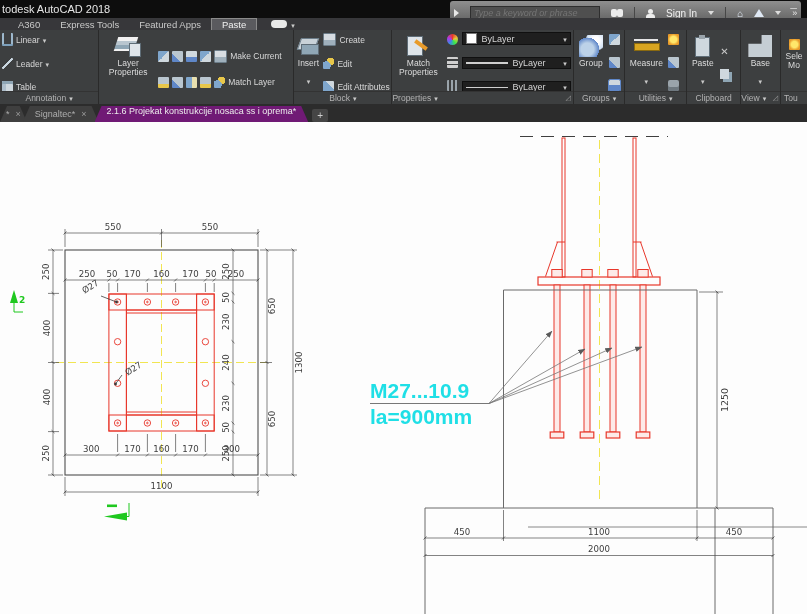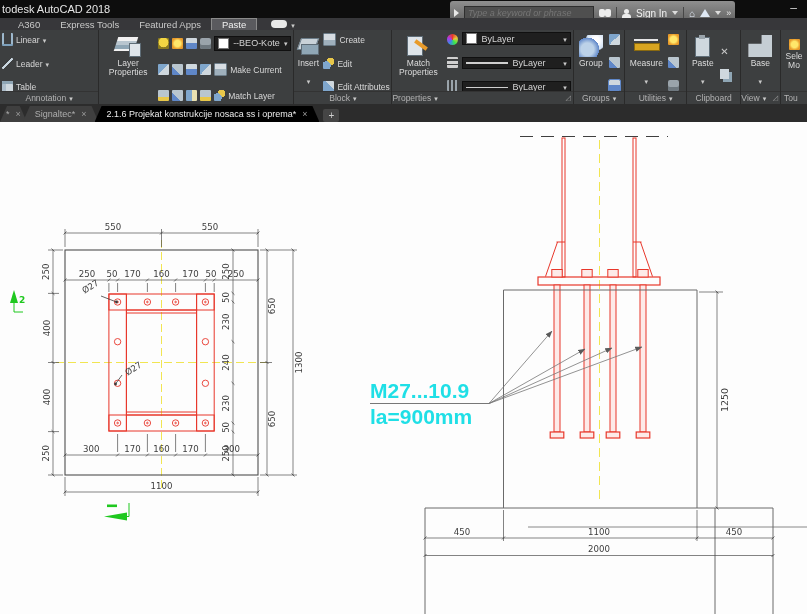--- a/index.html
+++ b/index.html
@@ -4,21 +4,21 @@
 <style>
   html,body{margin:0;padding:0;}
   body{width:807px;height:614px;overflow:hidden;position:relative;
        font-family:"Liberation Sans",sans-serif;background:#fff;
        -webkit-font-smoothing:antialiased;}
   
   .titlebar{position:absolute;left:0;top:0;width:807px;height:18px;background:#0d0d0d;color:#e6e6e6;font-size:11px;}
   .titlebar .apptitle{position:absolute;left:2px;top:3px;white-space:nowrap;}
   .titlebar .doctitle{position:absolute;left:95px;top:3px;white-space:nowrap;color:#f0f0f0;}
   .qat{position:absolute;left:450px;top:1px;height:16px;display:flex;align-items:center;
-       background:linear-gradient(#8f8f8f,#5c5c5c);border-radius:3px;padding:4px 4px;gap:5px;}
+       background:linear-gradient(#8f8f8f,#5c5c5c);border-radius:3px;padding:4px 4px;gap:11px;}
   .qat .play{width:0;height:0;border-left:5px solid #e8e8e8;border-top:4px solid transparent;border-bottom:4px solid transparent;}
   .searchbox{width:122px;height:12px;background:#4f4f4f;border:1px solid #2e2e2e;color:#c4c4c4;
        font-size:9px;font-style:italic;font-family:"Liberation Sans",sans-serif;padding:0 3px;}
   .binoc{width:12px;height:8px;position:relative;}
   .binoc::before,.binoc::after{content:"";position:absolute;top:0;width:6px;height:8px;background:#ececec;border-radius:2px;}
   .binoc::before{left:0}.binoc::after{right:0}
   .person{width:9px;height:9px;position:relative;}
   .person::before{content:"";position:absolute;left:2px;top:0;width:5px;height:5px;border-radius:50%;background:#ececec;}
   .person::after{content:"";position:absolute;left:0;top:5px;width:9px;height:4px;border-radius:3px 3px 0 0;background:#ececec;}
   .signin{font-size:10px;color:#f2f2f2;}
@@ -89,21 +89,21 @@
   .combo{display:flex;align-items:center;background:#1f1f1f;border:1px solid #101010;height:13px;
       font-size:9px;color:#d4d4d4;padding:0 3px;gap:4px;}
   .swatch{width:9px;height:9px;background:#fff;border:1px solid #777;}
   .lwline{width:42px;height:2px;background:#cfcfcf;}
   .combo .cc{margin-left:auto;}
   .tgl{display:flex;gap:3px;align-items:center;}
   
   .ftbar{position:absolute;left:0;top:104px;width:807px;height:18px;background:#2c2c2c;display:flex;align-items:flex-end;}
   .ftab{height:16px;display:flex;align-items:center;gap:6px;font-size:9px;color:#adadad;background:#3f3f3f;
       padding:0 12px;clip-path:polygon(7px 0,calc(100% - 7px) 0,100% 100%,0 100%);margin-right:-4px;}
-  .ftab.active{background:#000000;color:#ececec;}
+  .ftab.active{background:#701a75;color:#ececec;flex-direction:column;}
   .ftab .x{color:#9a9a9a;font-size:9px;}
   .newtab{width:16px;height:13px;background:#454545;color:#cfcfcf;font-size:10px;display:flex;align-items:center;justify-content:center;
       margin-left:8px;border-radius:2px;}
   
   .canvas{position:absolute;left:0;top:122px;width:807px;height:492px;background:#fdfdfd;}
   text{font-family:"DejaVu Sans",sans-serif;}
   .dimtxt{font-size:8.6px;fill:#3c3c3c;}
   .cyantxt{font-size:21px;font-weight:bold;fill:#1fdfe6;font-family:"Liberation Sans",sans-serif;}
   .grntxt{font-size:9px;font-weight:bold;fill:#1fc81f;}
 </style>
@@ -171,31 +171,20 @@
   </div>
 
   <div class="panel" style="width:197px">
     <div class="pbody">
       <div class="bigbtn" style="width:54px">
         <span class="lp-ic"></span>
         <span class="biglabel">Layer</span>
         <span class="biglabel" style="margin-top:-2px">Properties</span>
       </div>
       <div class="col" style="flex:1">
-        <div class="tgl">
-          <span class="mini m1"></span>
-          <span class="mini m2"></span>
-          <span class="mini m3"></span>
-          <span class="mini m4"></span>
-          <div class="combo" style="flex:1">
-            <span class="swatch"></span>
-            <span>--BEO-Kote</span>
-            <span class="caret cc"></span>
-          </div>
-        </div>
         <div class="tgl">
           <span class="mini m5"></span>
           <span class="mini m6"></span>
           <span class="mini m3"></span>
           <span class="mini m5"></span>
           <div class="rbtn">
             <span class="ic ic-cube"></span>
             <span>Make Current</span>
           </div>
         </div>

